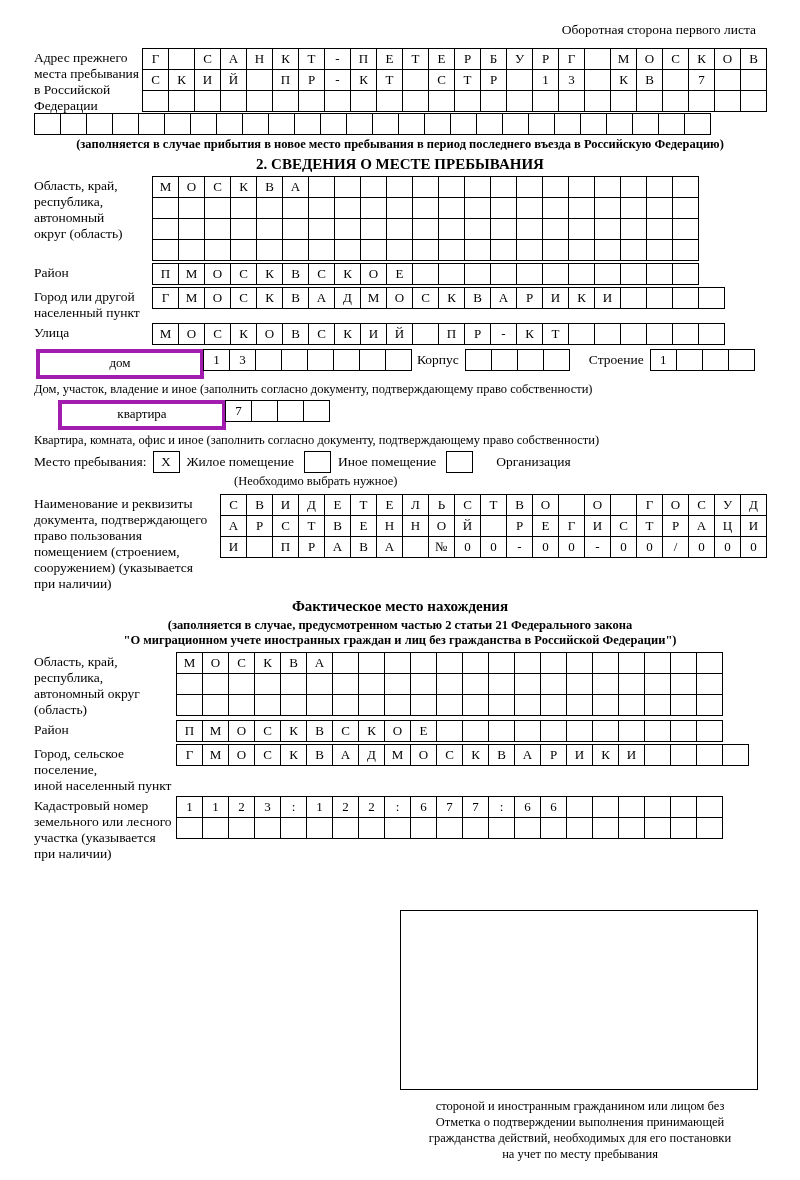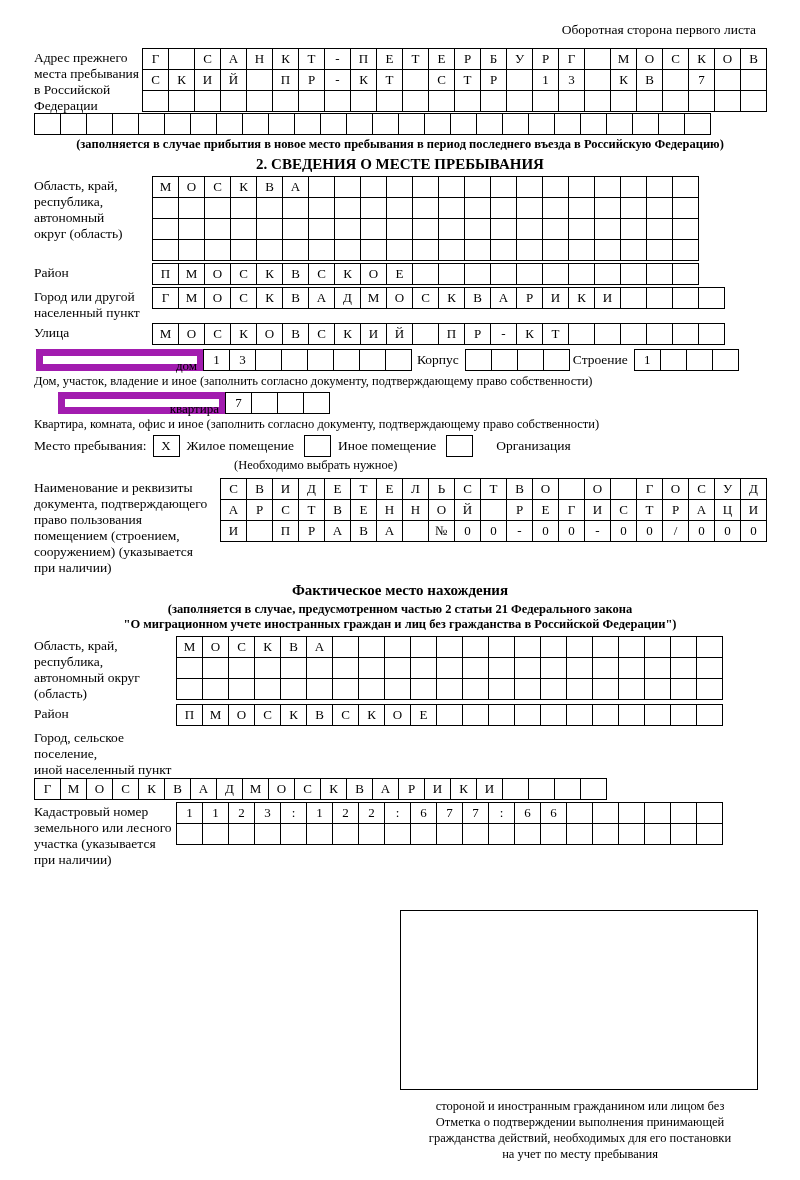--- a/index.html
+++ b/index.html
@@ -50,23 +50,23 @@
     margin: 4px 0 3px 0;
   }
   .note {
     text-align: center;
     font-size: 12.5px;
     font-weight: bold;
   }
   .note-l { font-size: 12.5px; }
   .small { font-size: 12.5px; }
   .namebox {
-    border: 7px solid #a21caf;
-    height: 22px;
-    text-align: right;
+    border: 4px solid #a21caf;
+    height: 30px;
+    text-align: center;
     font-size: 13px;
     line-height: 20px;
   }
   .inline-lbl { font-size: 13.5px; line-height: 22px; }
   .big-frame {
     border: 1px solid #000;
     position: absolute;
   }
   .foot {
     position: absolute;
@@ -404,21 +404,21 @@
         <div class="cell"></div>
         <div class="cell"></div>
       </div>
     <div class="inline-lbl" style="margin-left:6px;">Корпус</div>
     <div class="boxes" style="margin-left:6px;">
         <div class="cell"></div>
         <div class="cell"></div>
         <div class="cell"></div>
         <div class="cell"></div>
       </div>
-    <div class="inline-lbl" style="margin-left:4px;">Строение</div>
+    <div class="inline-lbl" style="margin-left:20px;">Строение</div>
     <div class="boxes" style="margin-left:6px;">
         <div class="cell">1</div>
         <div class="cell"></div>
         <div class="cell"></div>
         <div class="cell"></div>
       </div>
   </div>
   <div class="note-l" style="margin-top:3px;">Дом, участок, владение и иное (заполнить согласно документу, подтверждающему право собственности)</div>
 
   <div class="row" style="margin-top:3px;">
@@ -629,21 +629,21 @@
         <div class="cell"></div>
         <div class="cell"></div>
         <div class="cell"></div>
         <div class="cell"></div>
         <div class="cell"></div>
         <div class="cell"></div>
         <div class="cell"></div>
       </div>
   </div>
 
-  <div class="row" style="margin-top:2px;flex-direction:column;">
+  <div class="row" style="margin-top:2px;">
     <div class="lbl" style="width:142px; padding-top:2px;">
       <div>Город, сельское поселение,</div>
       <div>иной населенный пункт</div>
     </div>
     <div class="boxes">
         <div class="cell">Г</div>
         <div class="cell">М</div>
         <div class="cell">О</div>
         <div class="cell">С</div>
         <div class="cell">К</div>

